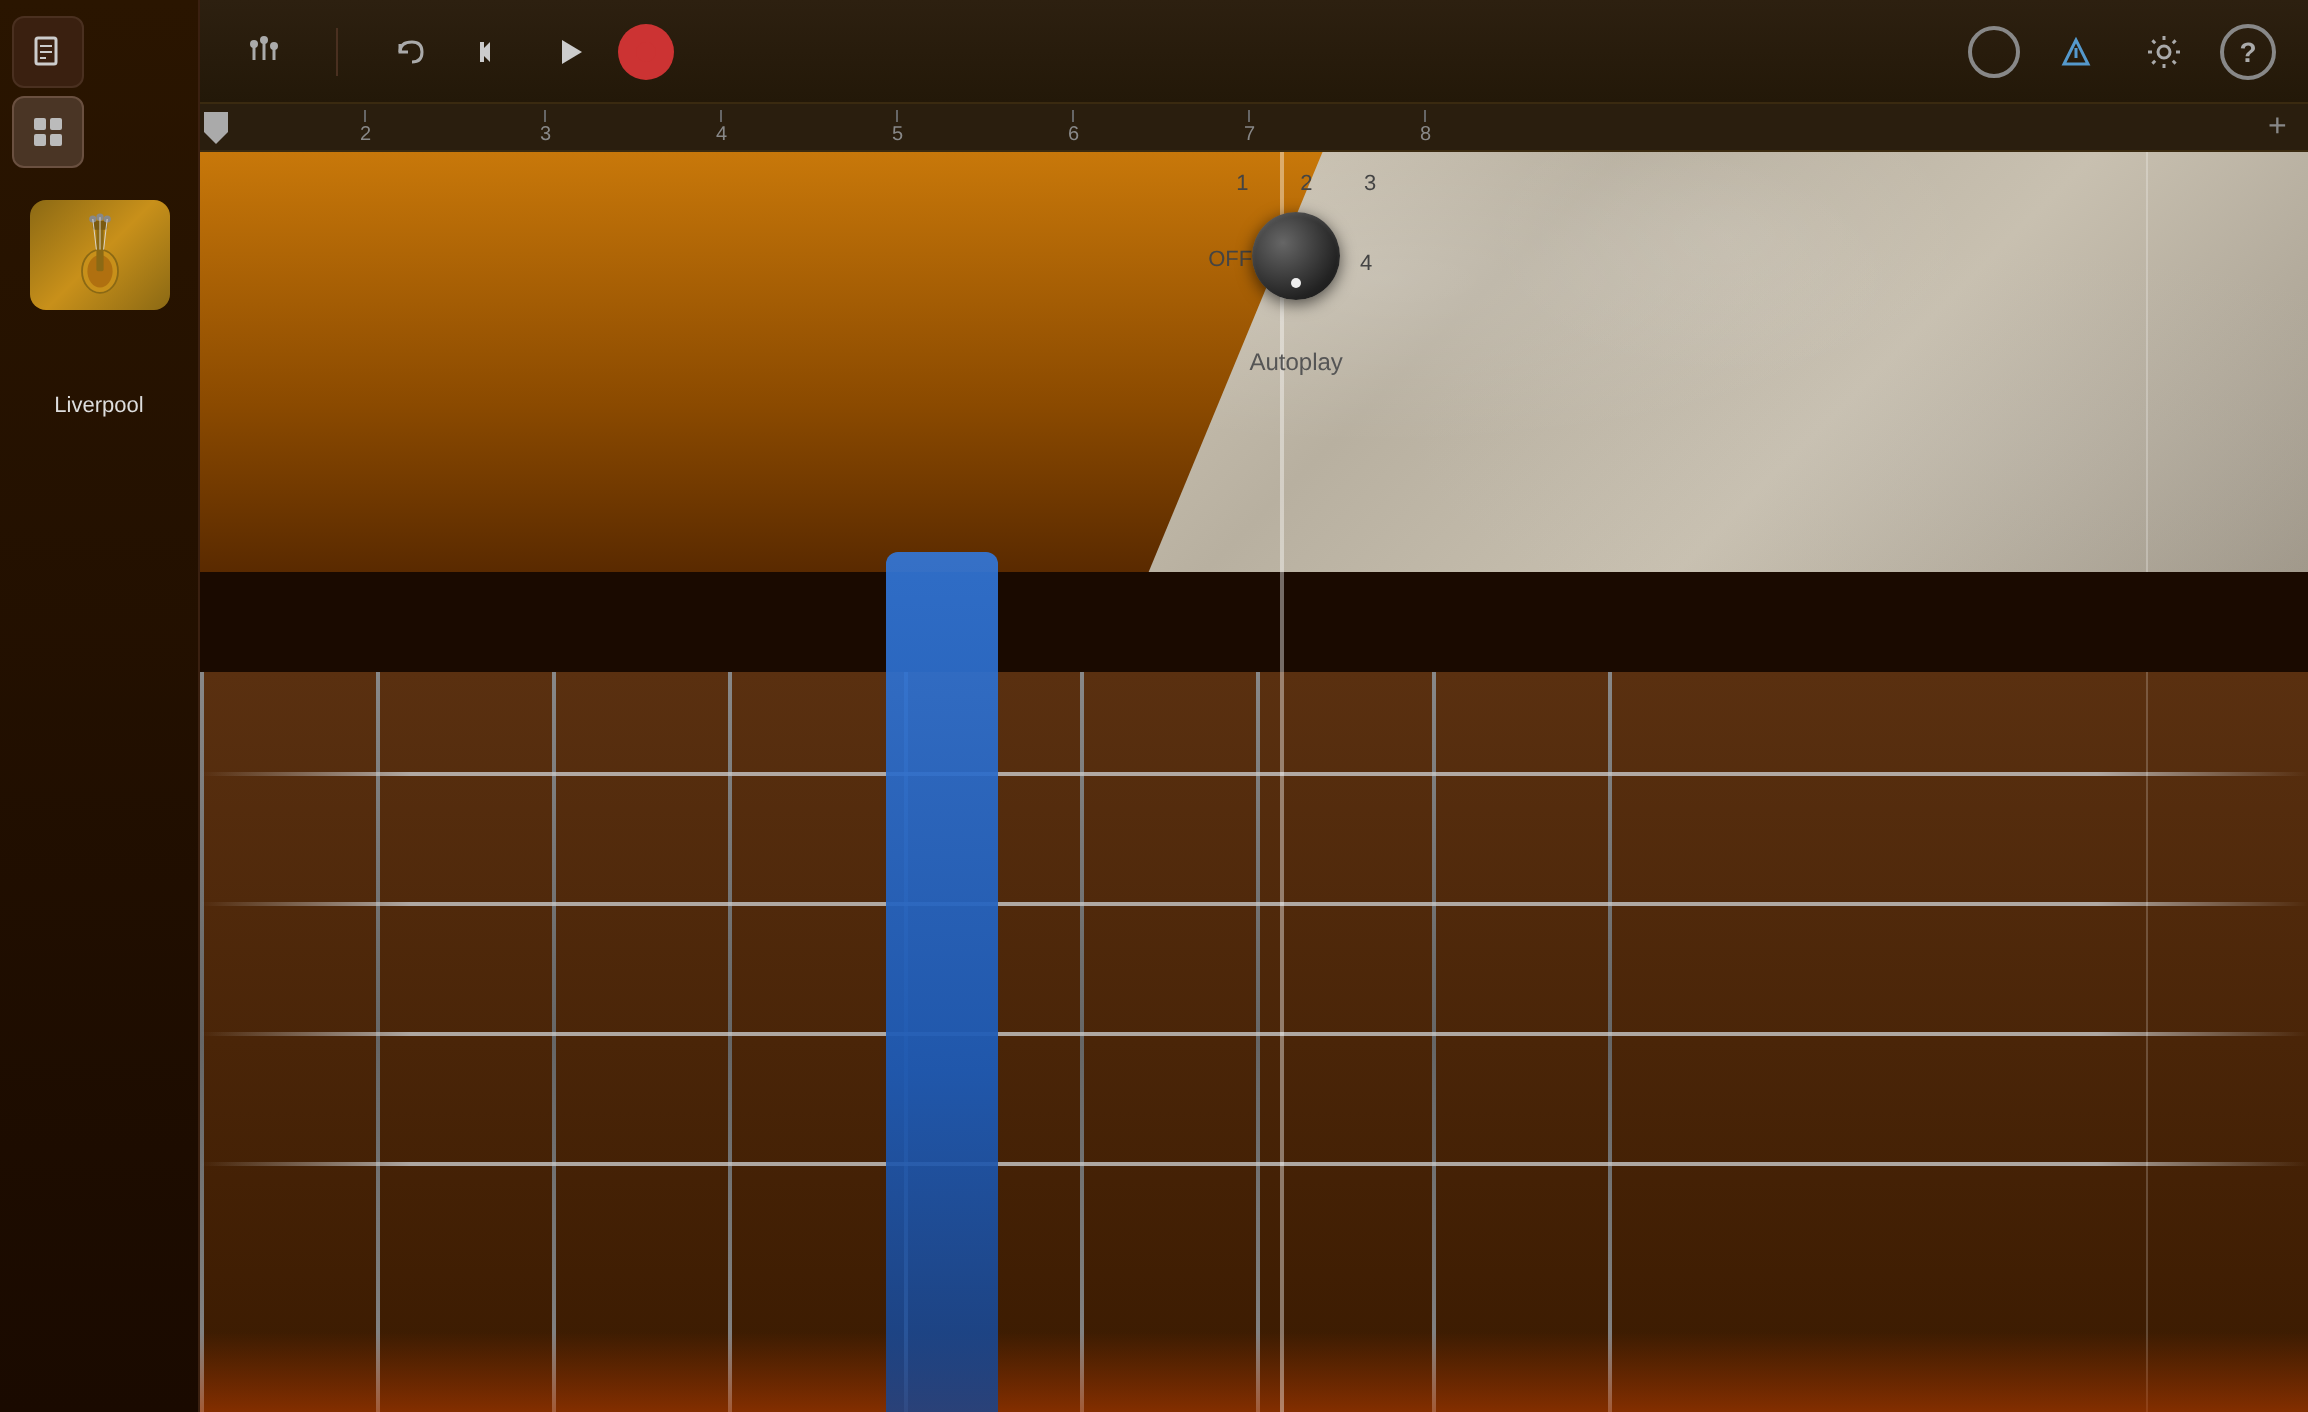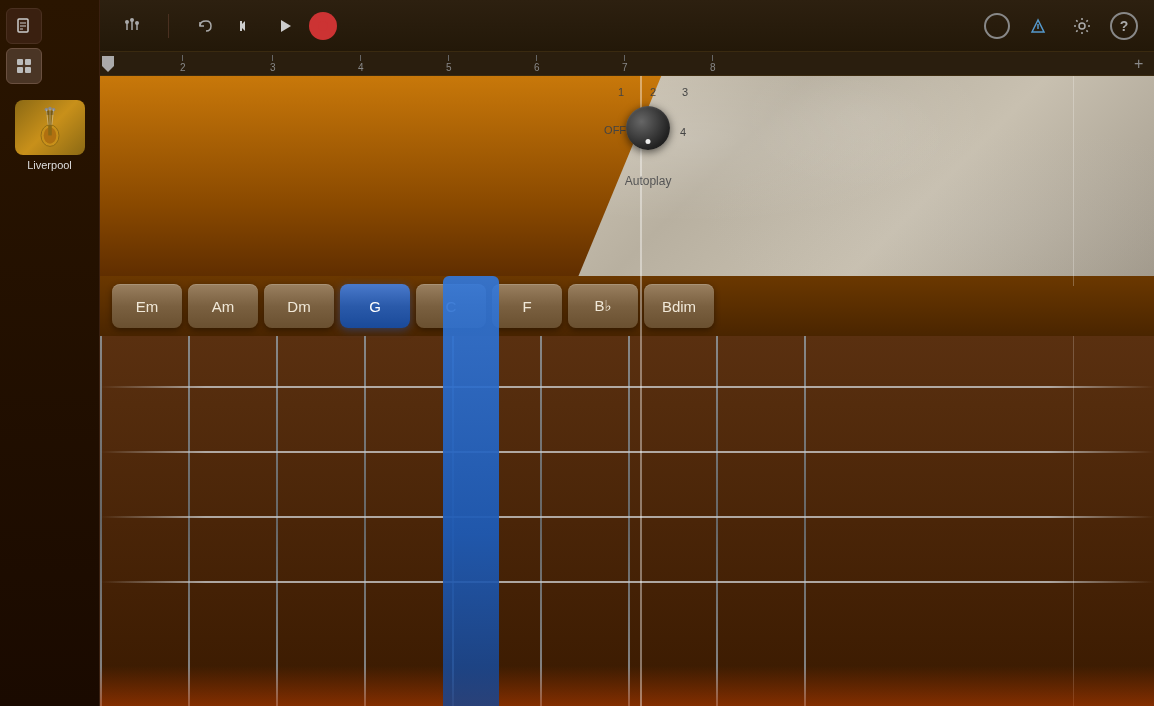--- a/index.html
+++ b/index.html
@@ -80,20 +80,21 @@
 
     .guitar-svg {
       width: 40px;
       height: 45px;
     }
 
     .track-label {
       color: #ddd;
       font-size: 11px;
       text-align: center;
+      margin-top: 38px;
     }
 
     
     .toolbar {
       position: absolute;
       left: 100px;
       top: 0;
       right: 0;
       height: 52px;
       background: linear-gradient(180deg, #2d2010 0%, #231808 100%);
@@ -603,30 +604,20 @@
             <div class="knob-dot"></div>
           </div>
         </div>
         <span class="autoplay-label">Autoplay</span>
       </div>
 
 
       <div class="side-line-right"></div>
     </div>
 
-    <div class="chord-buttons-row">
-      <button class="chord-btn">Em</button>
-      <button class="chord-btn">Am</button>
-      <button class="chord-btn">Dm</button>
-      <button class="chord-btn active-chord">G</button>
-      <button class="chord-btn">C</button>
-      <button class="chord-btn">F</button>
-      <button class="chord-btn">B♭</button>
-      <button class="chord-btn">Bdim</button>
-    </div>
 
     <div class="fretboard">
 
       <div class="active-bar"></div>
 
       <div class="fret-line" style="left:0px;"></div>
       <div class="fret-line" style="left:88px;"></div>
       <div class="fret-line" style="left:176px;"></div>
       <div class="fret-line" style="left:264px;"></div>
       <div class="fret-line" style="left:352px;"></div>

